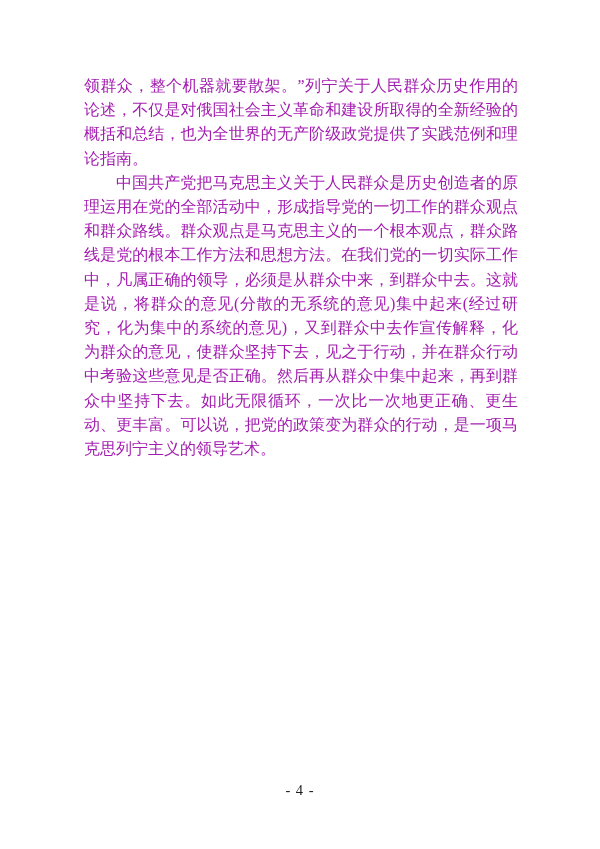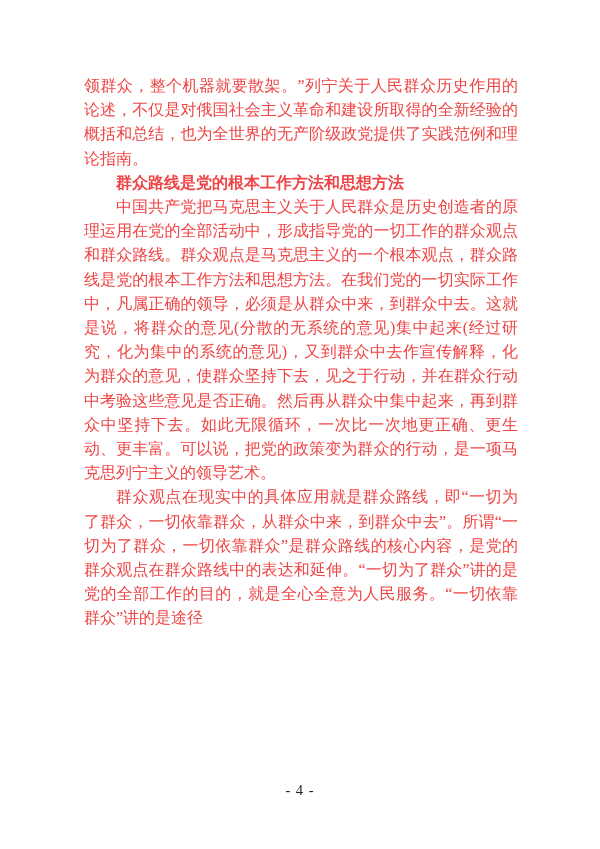--- a/index.html
+++ b/index.html
@@ -12,21 +12,21 @@
     width: 600px;
     height: 849px;
     background: #ffffff;
     overflow: hidden;
   }
   .text-block {
     position: absolute;
     left: 84px;
     top: 74px;
     width: 434px;
-    color: #ef4444;
+    color: #a21caf;
   }
   .para {
     margin: 0;
     padding: 0;
     font-family: "Liberation Serif", "DejaVu Serif", serif;
     font-size: 16px;
     line-height: 24.2px;
     text-align: justify;
     text-justify: inter-ideograph;
     text-indent: 2em;
@@ -49,18 +49,16 @@
     letter-spacing: 1px;
     color: #1c1c1c;
   }
 </style>
 </head>
 <body>
 
 <div class="page">
   <div class="text-block">
     <p class="para no-indent">领群众，整个机器就要散架。”列宁关于人民群众历史作用的论述，不仅是对俄国社会主义革命和建设所取得的全新经验的概括和总结，也为全世界的无产阶级政党提供了实践范例和理论指南。</p>
-    <p class="para heading">群众路线是党的根本工作方法和思想方法</p>
     <p class="para">中国共产党把马克思主义关于人民群众是历史创造者的原理运用在党的全部活动中，形成指导党的一切工作的群众观点和群众路线。群众观点是马克思主义的一个根本观点，群众路线是党的根本工作方法和思想方法。在我们党的一切实际工作中，凡属正确的领导，必须是从群众中来，到群众中去。这就是说，将群众的意见(分散的无系统的意见)集中起来(经过研究，化为集中的系统的意见)，又到群众中去作宣传解释，化为群众的意见，使群众坚持下去，见之于行动，并在群众行动中考验这些意见是否正确。然后再从群众中集中起来，再到群众中坚持下去。如此无限循环，一次比一次地更正确、更生动、更丰富。可以说，把党的政策变为群众的行动，是一项马克思列宁主义的领导艺术。</p>
-    <p class="para">群众观点在现实中的具体应用就是群众路线，即“一切为了群众，一切依靠群众，从群众中来，到群众中去”。所谓“一切为了群众，一切依靠群众”是群众路线的核心内容，是党的群众观点在群众路线中的表达和延伸。“一切为了群众”讲的是党的全部工作的目的，就是全心全意为人民服务。“一切依靠群众”讲的是途径</p>
   </div>
   <div class="footer">- 4 -</div>
 </div>
 
 </body></html>

